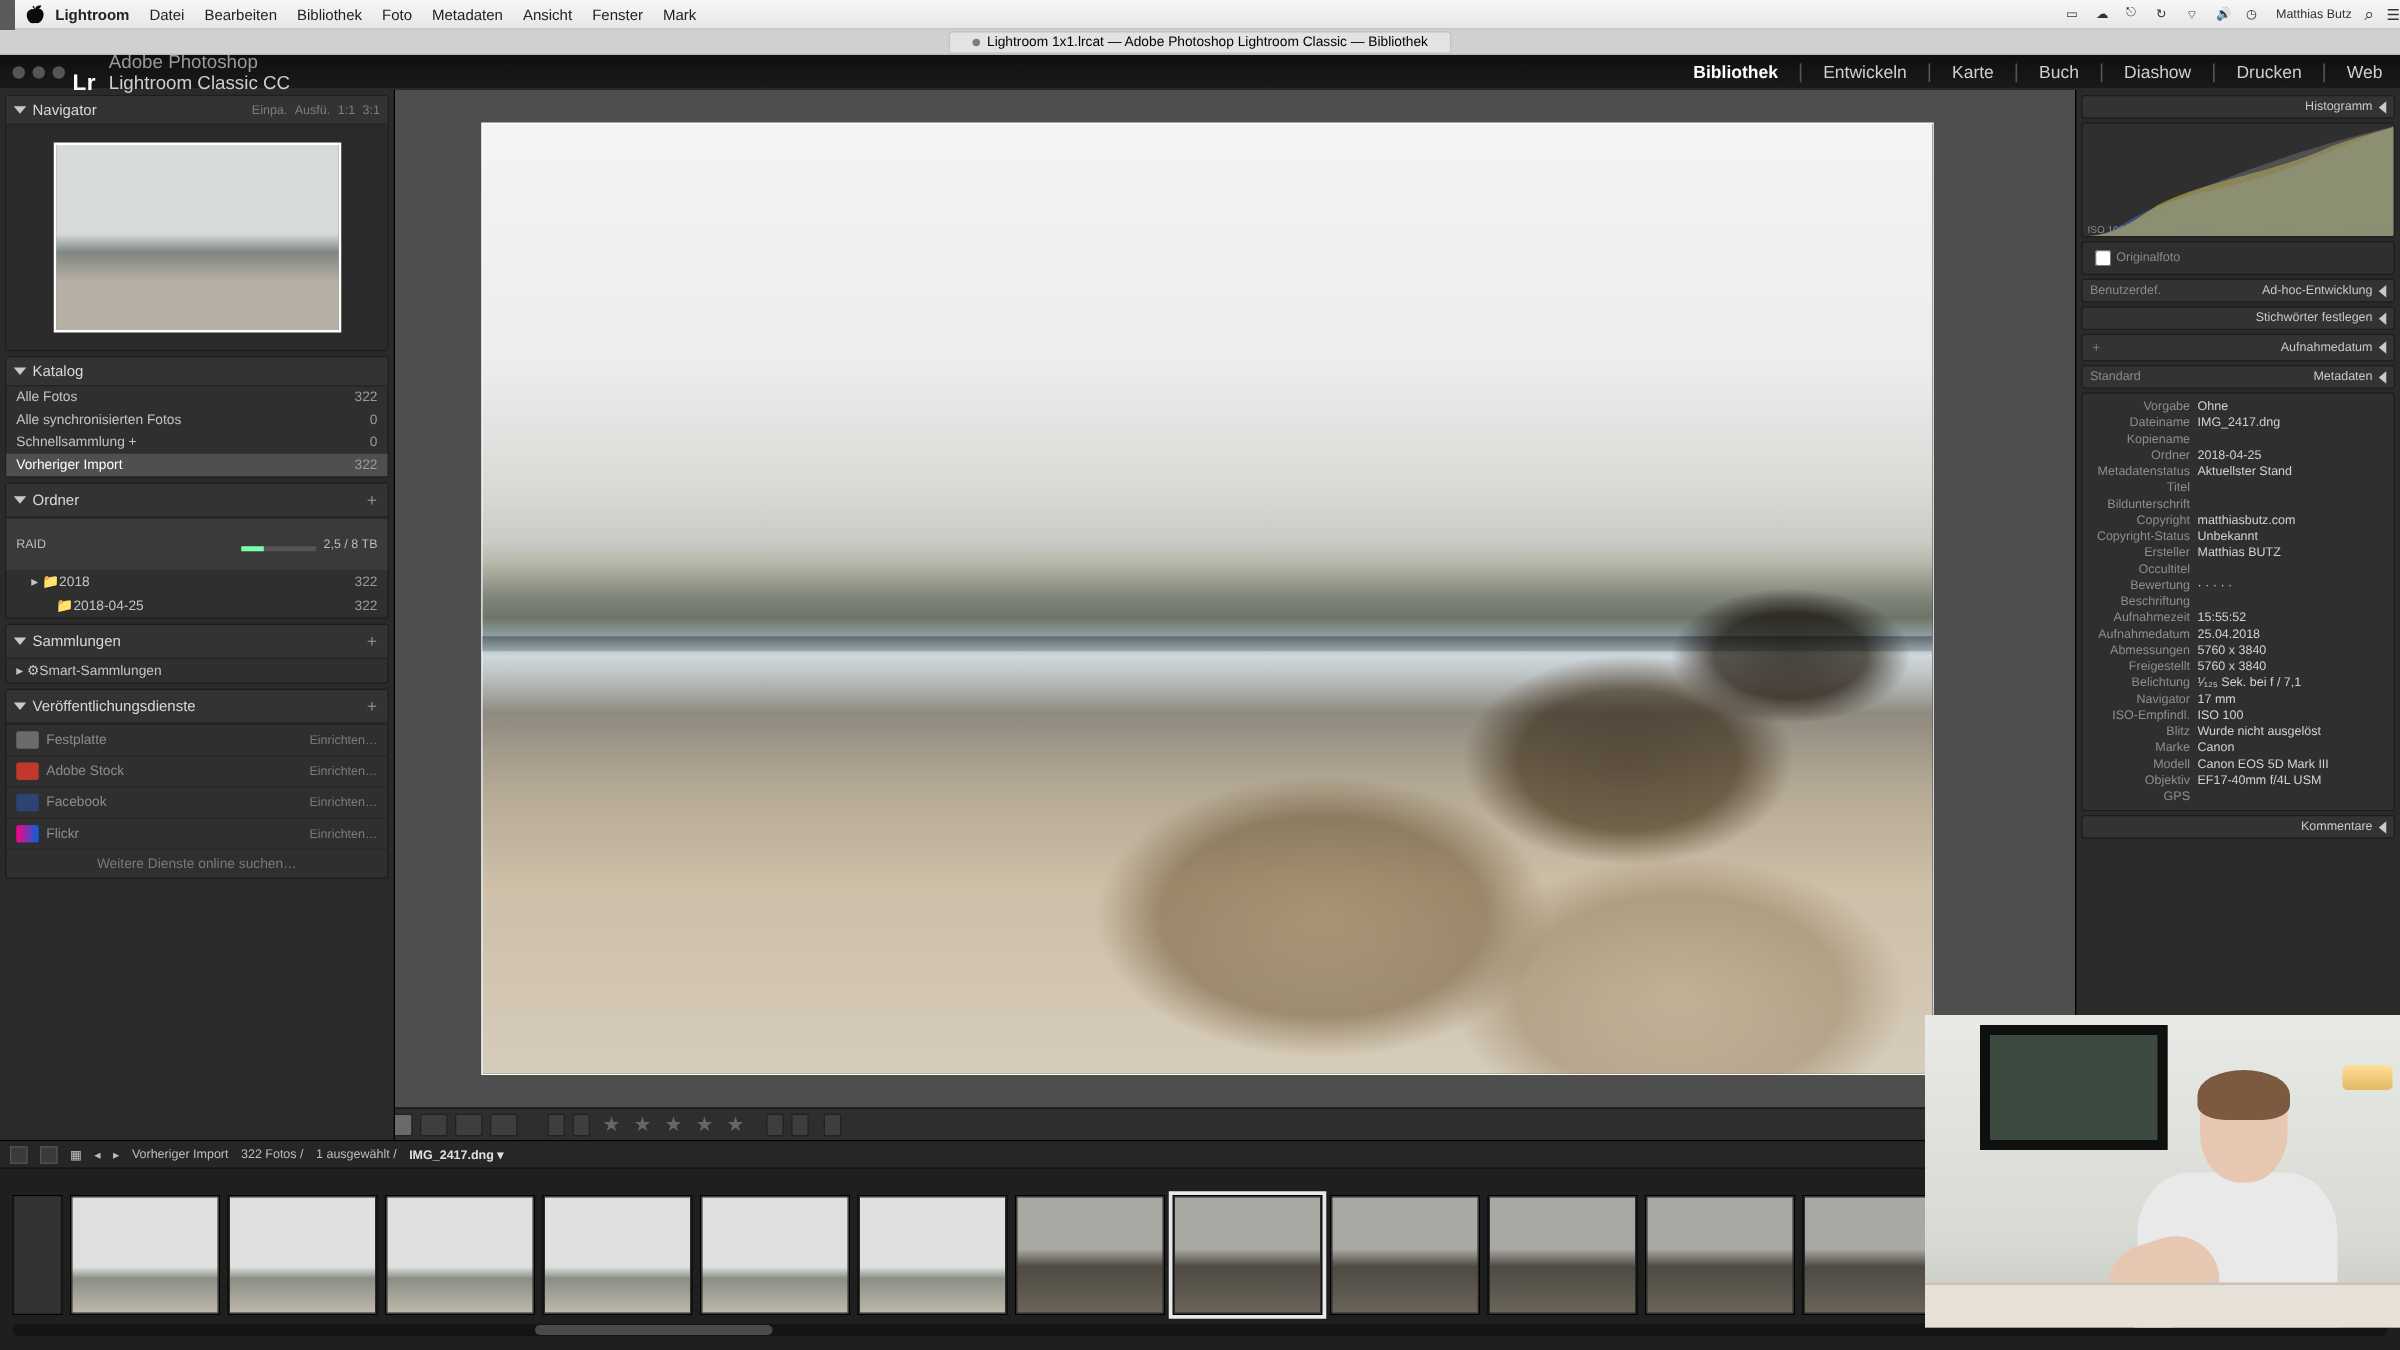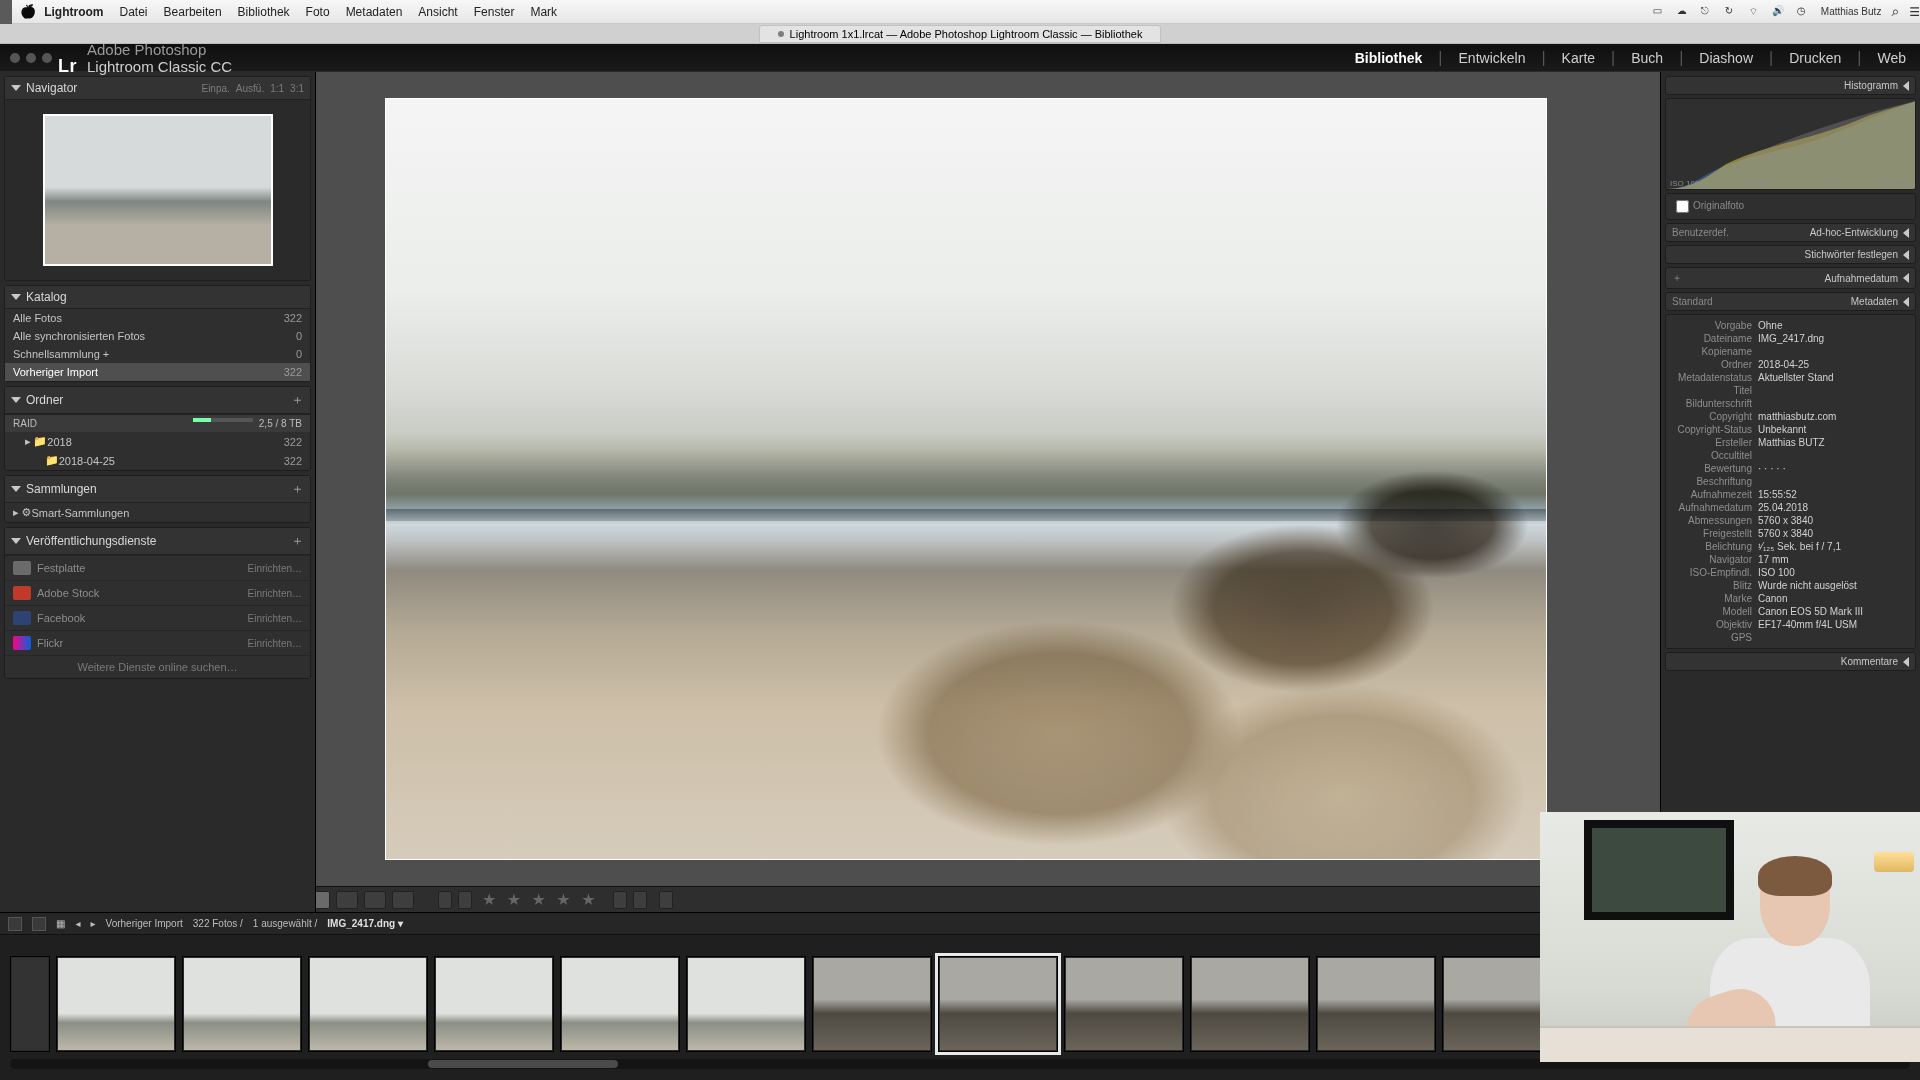--- a/index.html
+++ b/index.html
@@ -42,21 +42,21 @@
   .panel .hdr .tri{width:0;height:0;border-left:5px solid transparent;border-right:5px solid transparent;border-top:6px solid #c9c9c9;margin-right:5px}
   .panel .hdr .radd{margin-left:auto;color:#9a9a9a;font-size:13px}
   .panel .rightopts{margin-left:auto;font-size:10px;color:#7d7d7d;display:flex;gap:6px}
   .navthumb{height:180px;display:flex;align-items:center;justify-content:center;background:#2a2a2a}
   .navthumb .img{width:230px;height:152px;border:2px solid #fff;background:linear-gradient(#d7dadb 48%,#7f8681 58%,#b6b0a4 74%)}
   .row{display:flex;align-items:center;padding:3px 8px;font-size:11px;color:#c4c4c4}
   .row .cnt{margin-left:auto;color:#9a9a9a}
   .row.sel{background:#4f4f4f;color:#fff}
   .folder .row{padding-left:20px}
   .folder .row.sub{padding-left:40px}
-  .vol{background:#3a3a3a;padding:3px 8px;font-size:10px;color:#bcbcbc;display:flex;align-items:flex-start;border-top:1px solid #222}
+  .vol{background:#3a3a3a;padding:15px 8px;font-size:10px;color:#bcbcbc;display:flex;align-items:flex-end;border-top:1px solid #222}
   .vol .bar{margin-left:auto;width:60px;height:4px;background:#555;position:relative}
   .vol .bar::after{content:"";position:absolute;left:0;top:0;bottom:0;width:30%;background:#7fa}
   .svc{display:flex;align-items:center;padding:5px 8px;font-size:11px;color:#8c8c8c;border-top:1px solid #262626}
   .svc .badge{width:18px;height:14px;border-radius:2px;margin-right:6px}
   .svc .act{margin-left:auto;font-size:10px;color:#7a7a7a}
   .btnsrow{display:flex;gap:8px;padding:6px;margin-top:auto}
   .btnsrow button{flex:1;background:#3c3c3c;border:1px solid #1e1e1e;color:#c8c8c8;font-size:11px;padding:4px 0;border-radius:3px}
   
   .center{position:absolute;top:72px;bottom:168px;left:272px;right:260px;background:#4e4e4e;display:flex;flex-direction:column}
   .viewer{flex:1;display:flex;align-items:center;justify-content:center;padding:18px}

